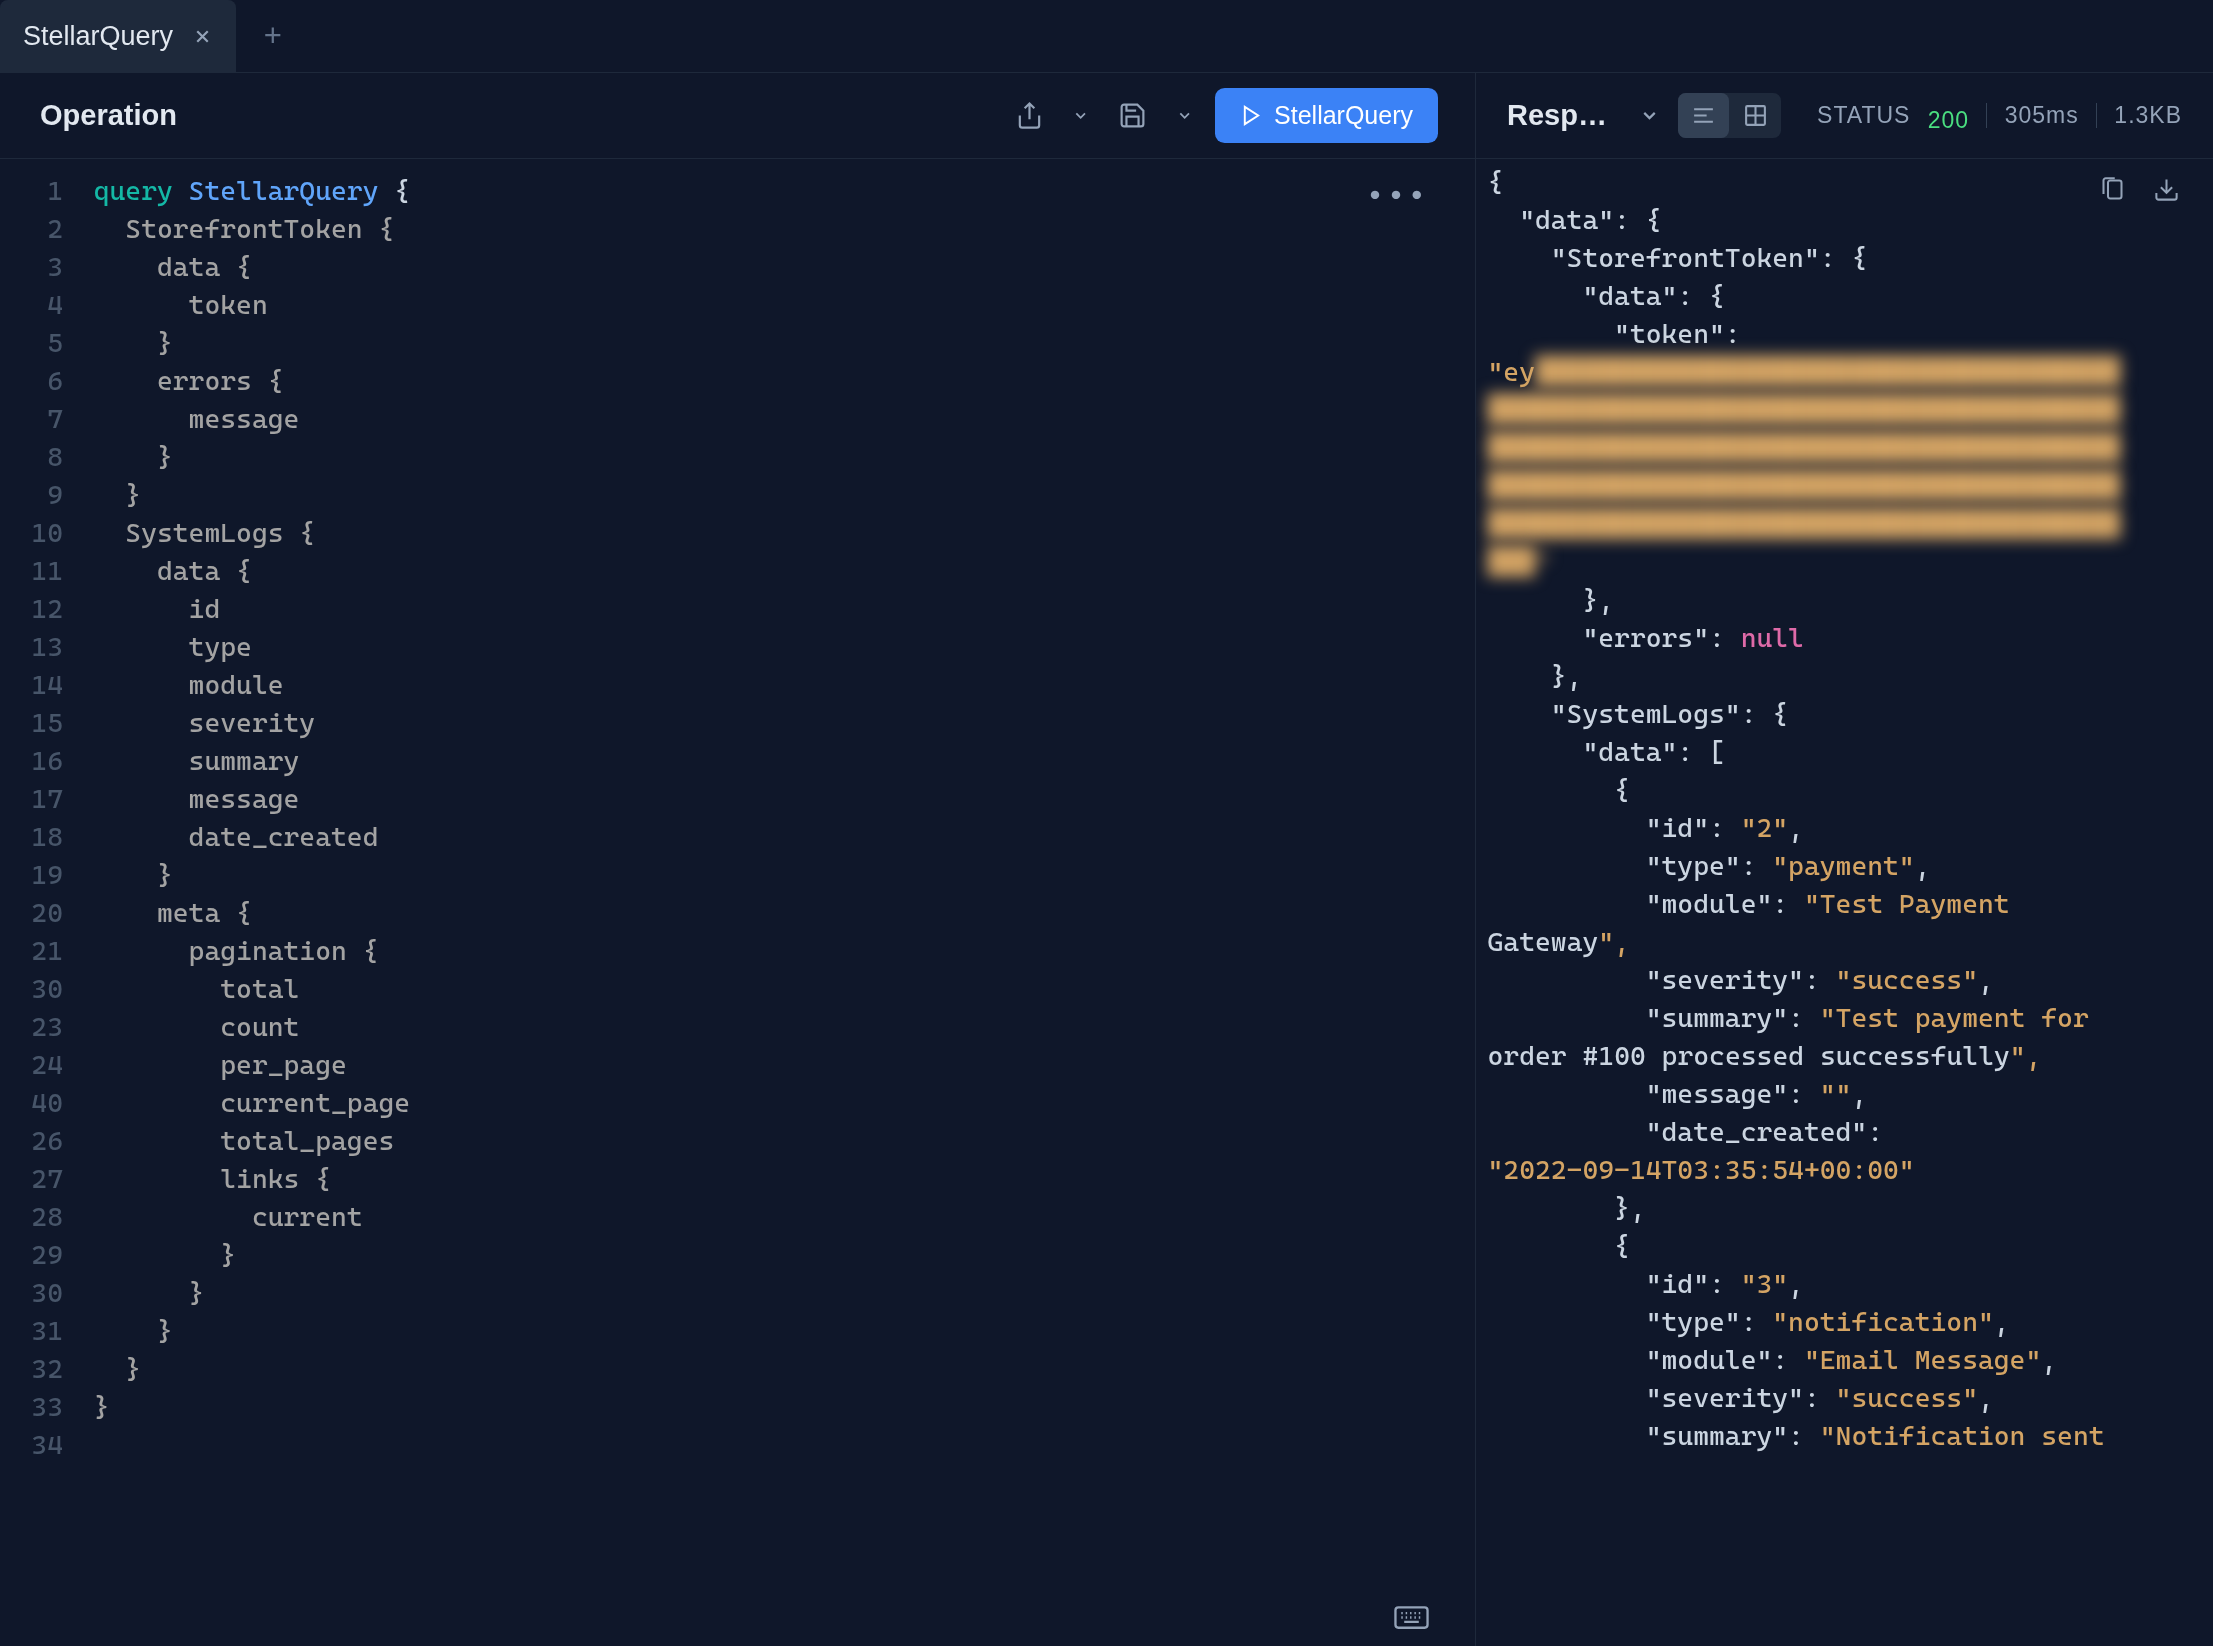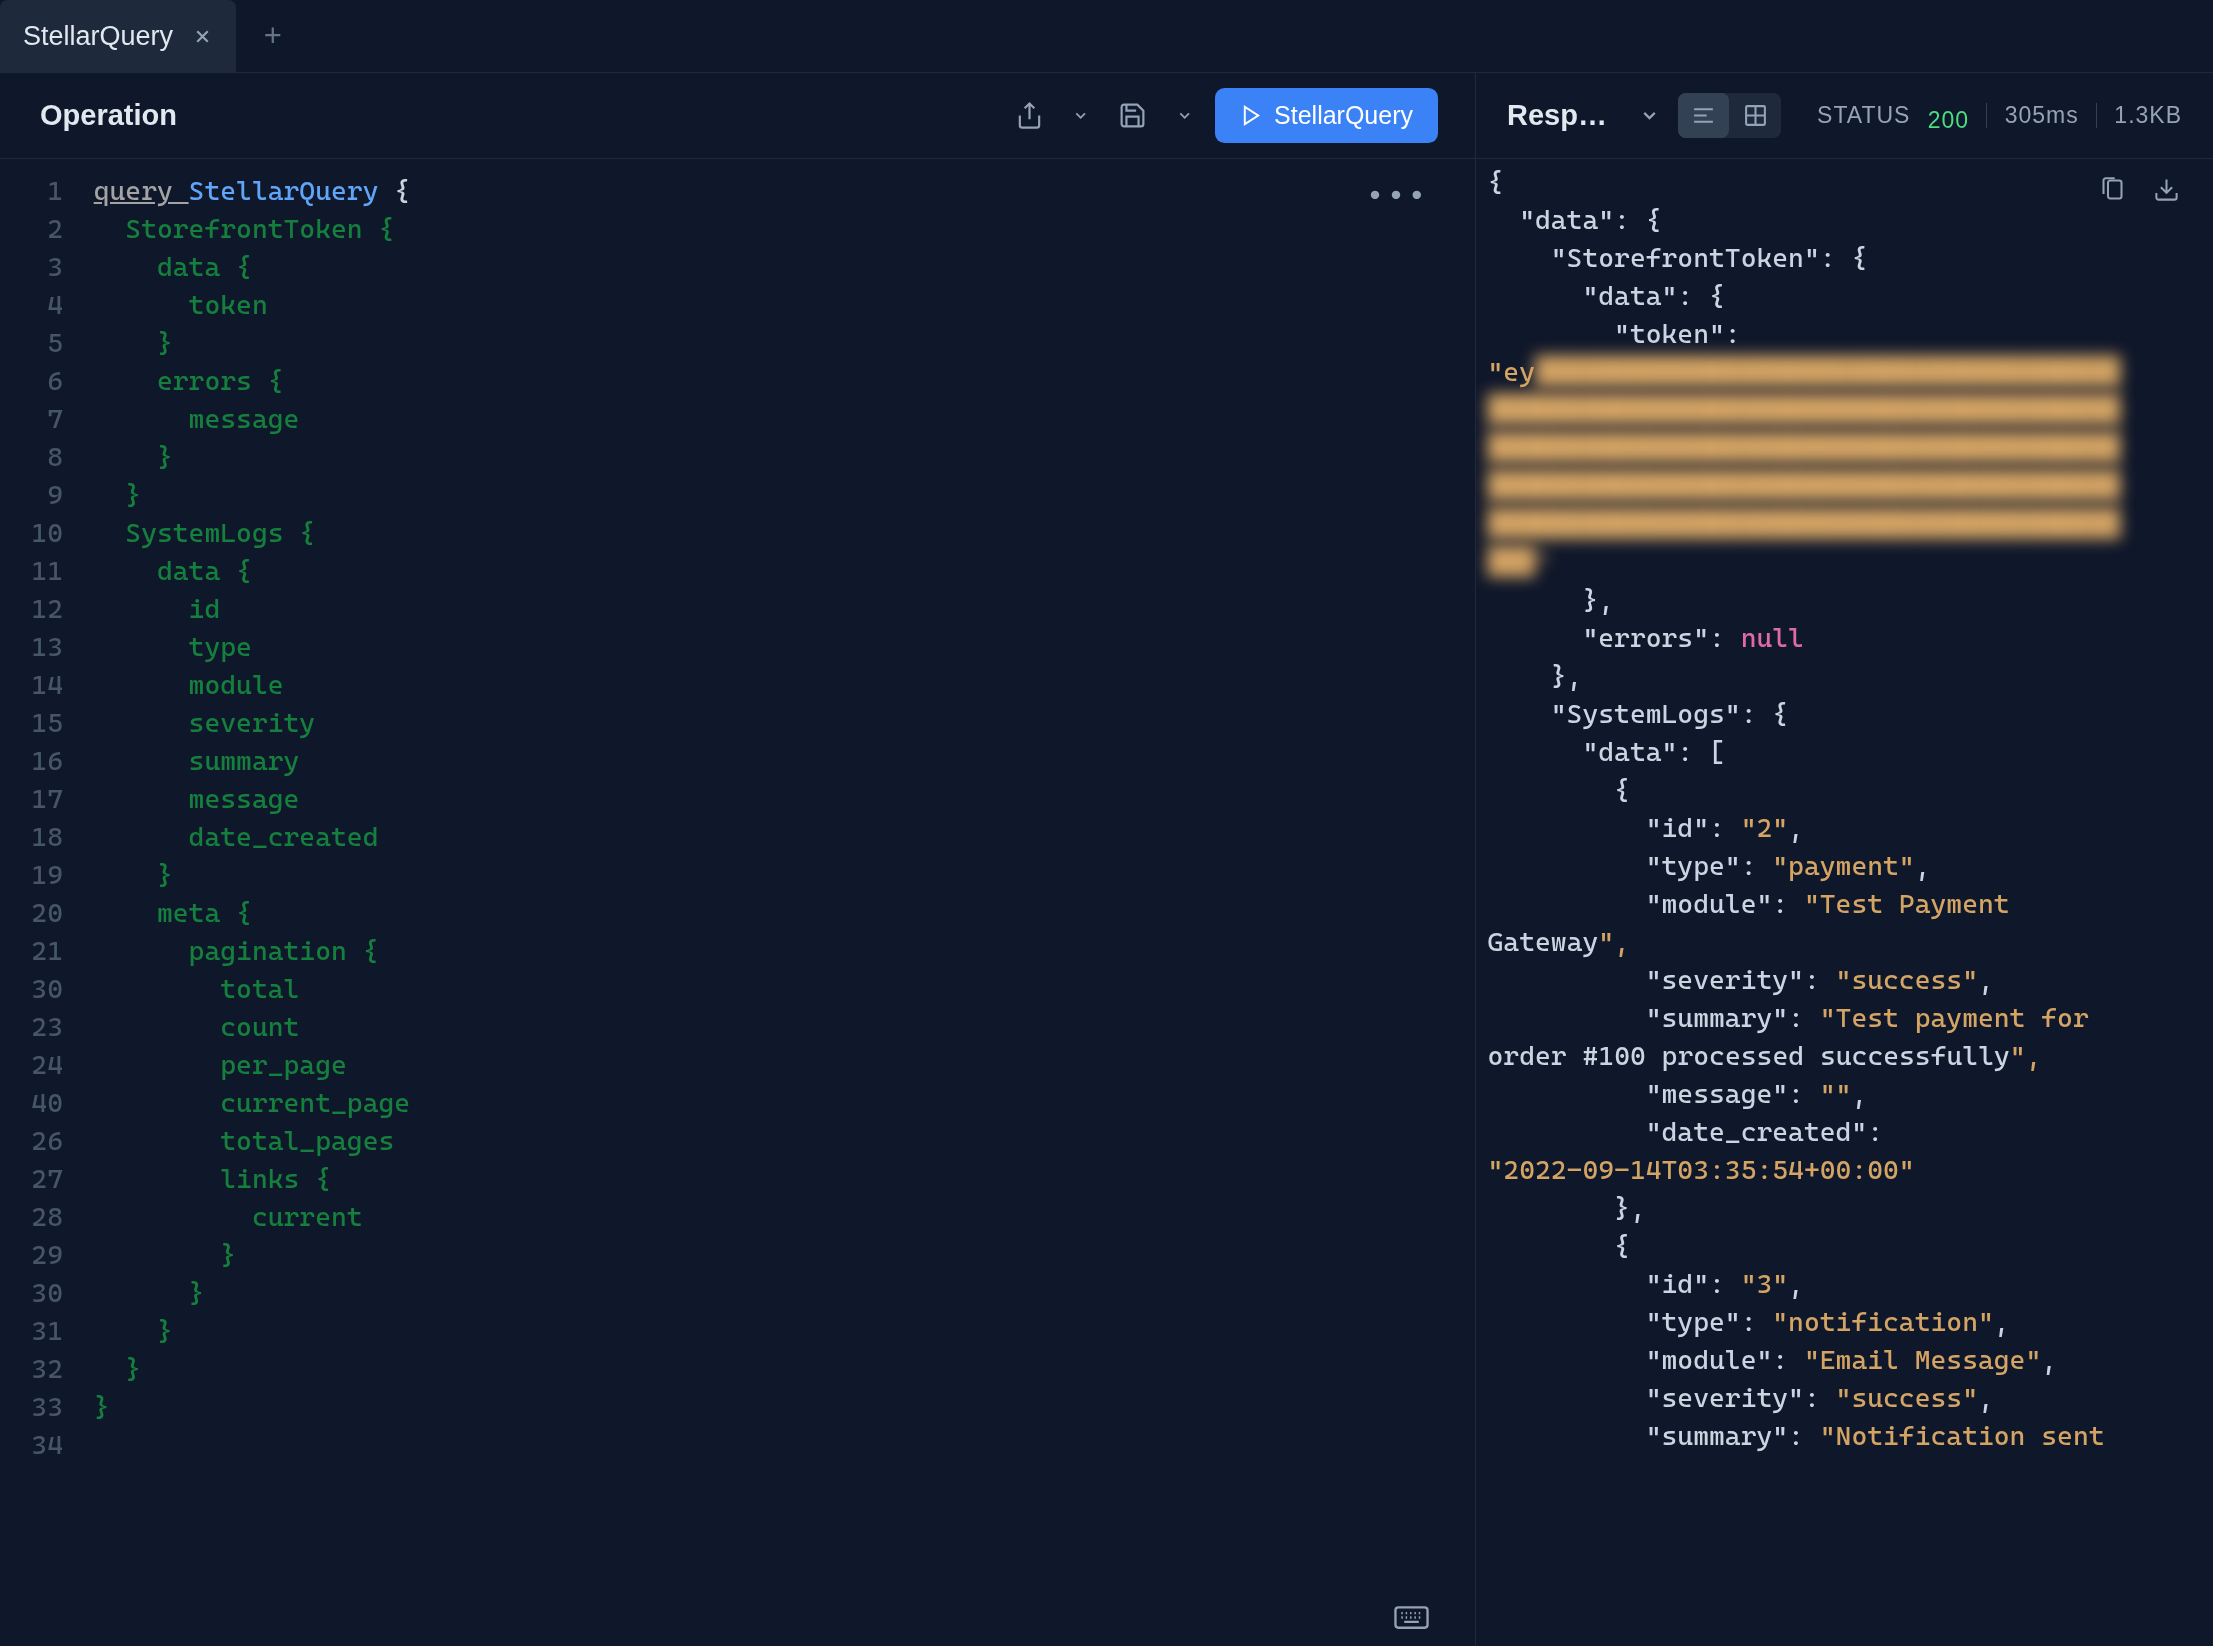--- a/index.html
+++ b/index.html
@@ -108,23 +108,23 @@
 }
 .gutter div { padding-right: 23px; }
 .code {
   flex: 1;
   padding-top: 13.4px;
   padding-left: 7.7px;
   white-space: pre;
   position: relative;
 }
 .code-line { height: 38px; }
-.kw { color: #a3a3a3; text-decoration: underline; }
+.kw { color: #14b8a6; }
 .type { color: #60a5fa; }
-.field { color: #15803d; }
+.field { color: #a3a3a3; }
 .punct { color: #cbd5e1; }
 .more-icon {
   position: absolute;
   top: 17.3px;
   right: 46px;
   color: #94a3b8;
   cursor: pointer;
   letter-spacing: 3.8px;
   font-size: 29px;
 }

